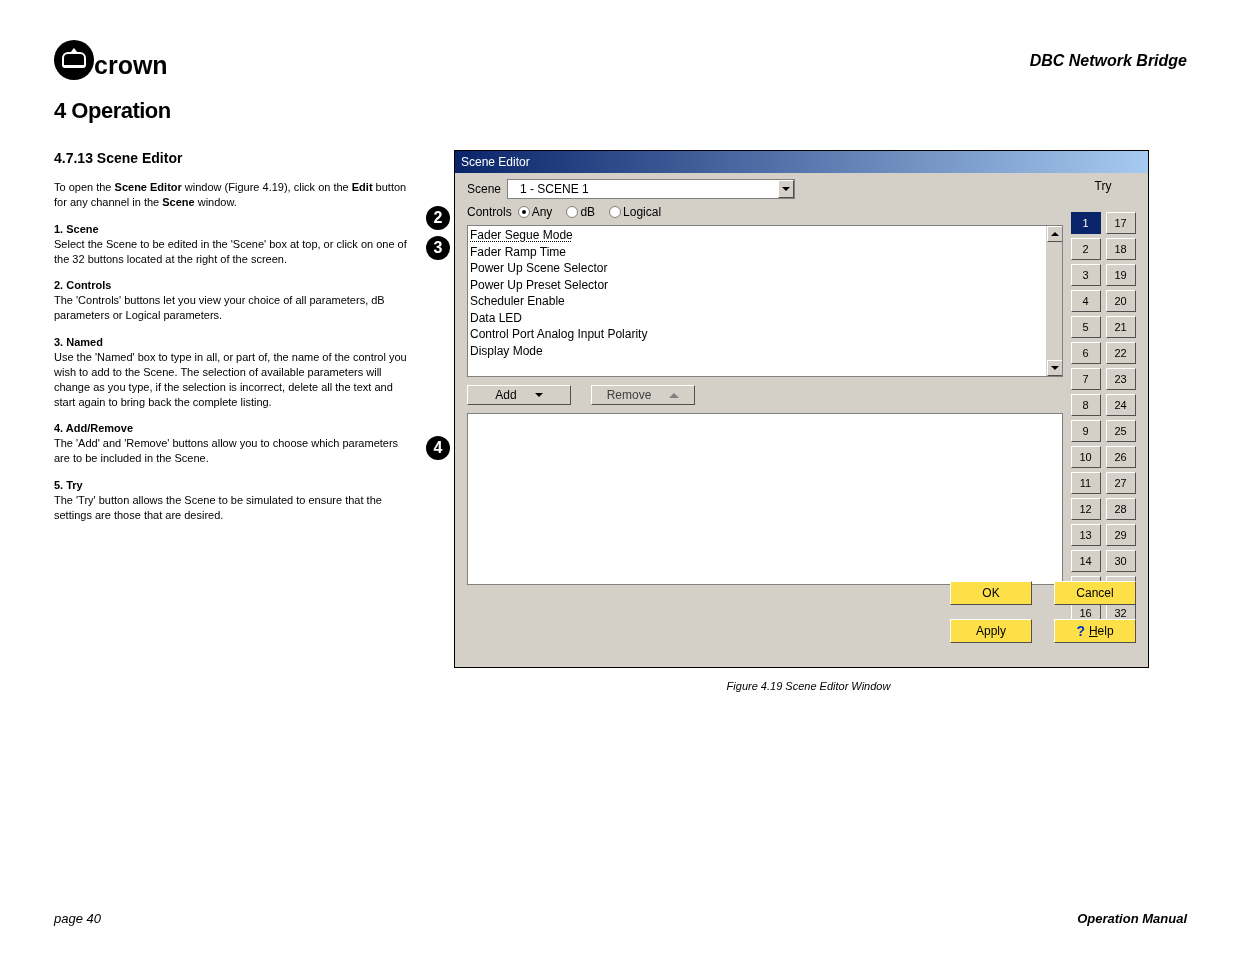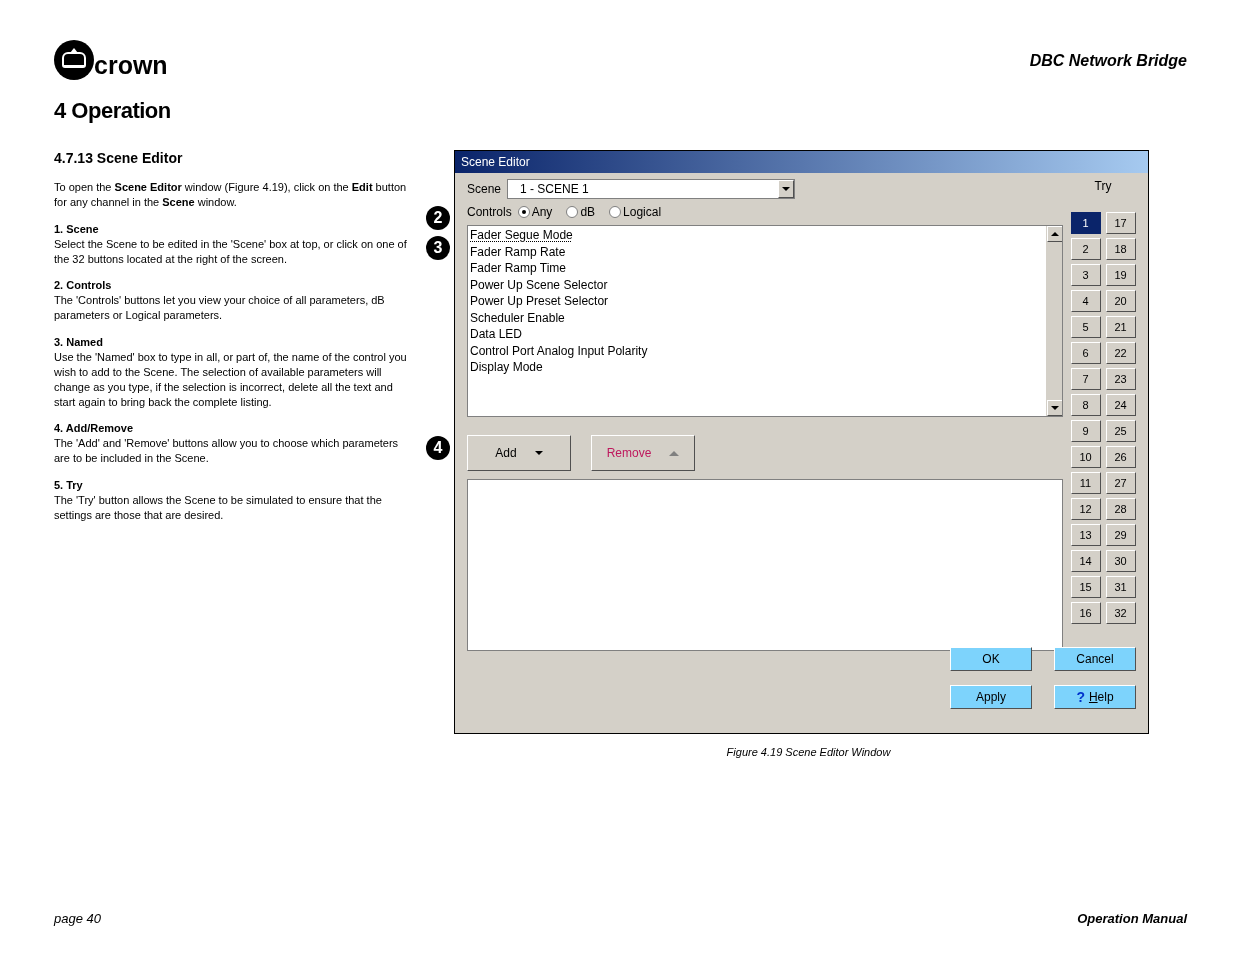--- a/index.html
+++ b/index.html
@@ -29,37 +29,37 @@
   .lbl { font-size: 12px; margin-right: 6px; }
   .scene-select { flex: 1; max-width: 288px; height: 20px; border: 1px solid #808080; background: #fff; display: flex; align-items: center; padding: 0 12px; position: relative; }
   .dropdown-btn { position: absolute; right: 0; top: 0; height: 18px; width: 16px; background: #d4d0c8; border: 1px solid #fff; border-right-color: #505050; border-bottom-color: #505050; display: flex; align-items: center; justify-content: center; }
   .arrow-down { width: 0; height: 0; border-left: 4px solid transparent; border-right: 4px solid transparent; border-top: 4px solid #000; }
   .arrow-up-g { width: 0; height: 0; border-left: 5px solid transparent; border-right: 5px solid transparent; border-bottom: 5px solid #808080; }
   .radio { width: 12px; height: 12px; border: 1px solid #808080; border-radius: 50%; background: #fff; display: inline-flex; align-items: center; justify-content: center; margin-right: 2px; }
   .radio.checked::after { content: ""; width: 4px; height: 4px; background: #000; border-radius: 50%; }
   .radio-label { margin-right: 14px; font-size: 12px; }
   .named-input { flex: 1; height: 20px; border: 1px solid #808080; background: #fff; display: flex; align-items: center; position: relative; }
   .named-input .dropdown-btn { right: 0; top: 0; }
-  .listbox { border: 1px solid #808080; background: #fff; height: 192px; position: relative; overflow: hidden; margin-bottom: 18px; }
+  .listbox { border: 1px solid #808080; background: #fff; height: 152px; position: relative; overflow: hidden; margin-bottom: 8px; }
   .listbox-content { position: absolute; left: 0; right: 16px; top: 0; padding: 1px 2px; }
   .list-item { font-size: 12px; line-height: 16.5px; white-space: nowrap; }
   .list-item.selected { text-decoration: underline dotted; text-underline-offset: 2px; }
   .scrollbar { position: absolute; right: 0; top: 0; bottom: 0; width: 16px; background: #d4d0c8; border-left: 1px solid #d4d0c8; }
   .scroll-btn { width: 16px; height: 16px; background: #d4d0c8; border: 1px solid #fff; border-right-color: #505050; border-bottom-color: #505050; display: flex; align-items: center; justify-content: center; position: absolute; }
   .scroll-btn.up { top: 0; }
   .scroll-btn.down { bottom: 0; }
   .arr-up { width: 0; height: 0; border-left: 4px solid transparent; border-right: 4px solid transparent; border-bottom: 4px solid #000; }
   .arr-dn { width: 0; height: 0; border-left: 4px solid transparent; border-right: 4px solid transparent; border-top: 4px solid #000; }
-  .btn { height: 36px; background: #d4d0c8; border: 1px solid #fff; border-right-color: #505050; border-bottom-color: #505050; display: inline-flex; align-items: center; justify-content: center; font-size: 12px; padding: 0 10px; gap: 18px; }
+  .btn { height: 20px; background: #d4d0c8; border: 1px solid #fff; border-right-color: #505050; border-bottom-color: #505050; display: inline-flex; align-items: center; justify-content: center; font-size: 12px; padding: 0 10px; gap: 18px; }
   .btn .arrow-down { border-top-color: #000; }
   .btn-row { display: flex; gap: 20px; margin-bottom: 8px; }
   .btn-row .btn { width: 104px; }
   .bottom-list { border: 1px solid #808080; background: #fff; height: 172px; margin-bottom: 12px; }
   .dialog-buttons { position: absolute; right: 12px; bottom: 10px; width: 220px; }
-  .dbtn { width: 82px; height: 24px; background: #7dd3fc; border: 1px solid #fff; border-right-color: #505050; border-bottom-color: #505050; display: inline-flex; align-items: center; justify-content: center; font-size: 12px; }
+  .dbtn { width: 82px; height: 24px; background: #fde047; border: 1px solid #fff; border-right-color: #505050; border-bottom-color: #505050; display: inline-flex; align-items: center; justify-content: center; font-size: 12px; }
   .dbtn-row { display: flex; gap: 22px; justify-content: flex-end; margin-bottom: 14px; }
   .help-q { color: #0033cc; font-weight: bold; font-size: 14px; margin-right: 4px; }
   .underline-letter { text-decoration: underline; }
 
   
   .try-panel { position: absolute; right: 10px; top: 6px; width: 70px; text-align: center; }
   .try-label { font-size: 12px; margin-bottom: 19px; }
   .scene-grid { display: grid; grid-template-columns: 30px 30px; gap: 4px 5px; justify-content: center; }
   .scene-btn { width: 30px; height: 22px; background: #d4d0c8; border: 1px solid #fff; border-right-color: #505050; border-bottom-color: #505050; display: flex; align-items: center; justify-content: center; font-size: 11px; }
   .scene-btn.active { background: #0a246a; color: #fff; border-color: #0a246a; }
@@ -136,21 +136,20 @@
                 <span class="radio checked"></span>
                   <span class="radio-label">Any</span>
                 <span class="radio"></span>
                   <span class="radio-label">dB</span>
                 <span class="radio"></span>
                   <span class="radio-label">Logical</span>
               </div>
               <div class="listbox">
                 <div class="listbox-content">
                   <div class="list-item selected">Fader Segue Mode</div>
-                  <div class="list-item">Fader Ramp Rate</div>
                   <div class="list-item">Fader Ramp Time</div>
                   <div class="list-item">Power Up Scene Selector</div>
                   <div class="list-item">Power Up Preset Selector</div>
                   <div class="list-item">Scheduler Enable</div>
                   <div class="list-item">Data LED</div>
                   <div class="list-item">Control Port Analog Input Polarity</div>
                   <div class="list-item">Display Mode</div>
                 </div>
                 <div class="scrollbar">
                   <div class="scroll-btn up">
@@ -159,21 +158,21 @@
                   <div class="scroll-btn down">
                       <div class="arr-dn"></div>
                     </div>
                 </div>
               </div>
               <div class="btn-row">
                 <div class="btn">
                   <span>Add</span>
                   <div class="arrow-down"></div>
                 </div>
-                <div class="btn" style="color:#be185d;">
+                <div class="btn" style="color:#404040;">
                   <span>Remove</span>
                   <div class="arrow-up-g"></div>
                 </div>
               </div>
               <div class="bottom-list"></div>
               <div style="height:60px;"></div>
             </div>
           </div>
 
           <div class="try-panel">

